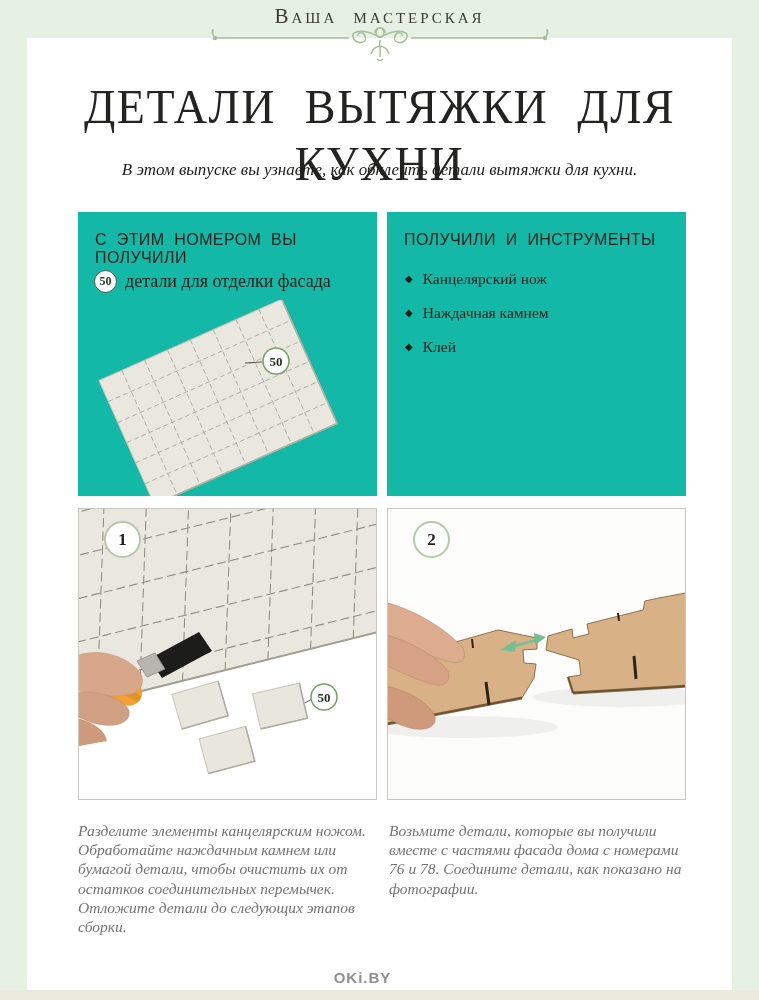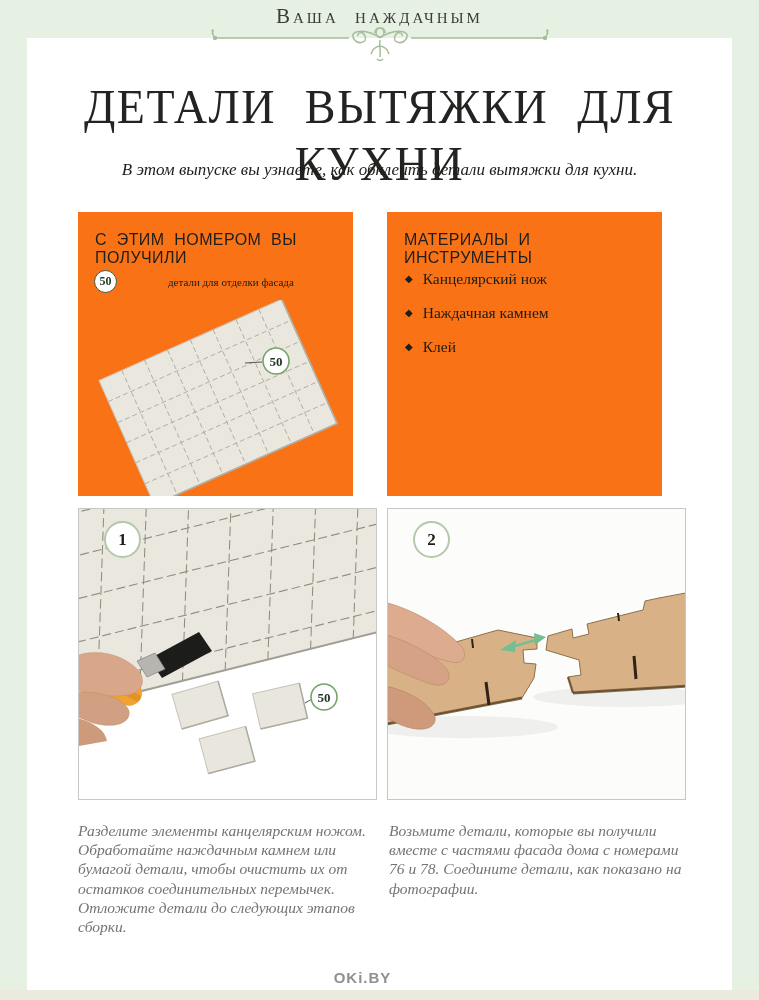--- a/index.html
+++ b/index.html
@@ -35,43 +35,43 @@
     transform: scaleY(1.06);
   }
   .article-lead {
     position: absolute; top: 160px; left: 0; width: 759px;
     text-align: center;
     font-style: italic; font-size: 17px;
     color: #1d1d1b;
   }
   .info-box {
     position: absolute; top: 212px;
-    width: 275px; height: 284px;
-    background: #f97316;
+    width: 299px; height: 284px;
+    background: #14b8a6;
   }
   #supplies-box { left: 78px; }
   #materials-box { left: 387px; }
   .box-header {
     font-family: "Liberation Sans", sans-serif;
     font-size: 16px; letter-spacing: 0.4px; word-spacing: 5px;
     color: #1e1e1c;
     padding: 19px 10px 0 17px;
   }
   .supply-item {
     position: absolute; left: 16px; top: 58px;
     display: flex; align-items: center; gap: 8px;
   }
   .badge {
     width: 21px; height: 21px; border-radius: 50%;
     background: #fff; border: 1.5px solid #3f5747;
     display: flex; align-items: center; justify-content: center;
     font-weight: bold; font-size: 12px; color: #23402e;
     flex: 0 0 auto;
   }
-  .supply-label { font-size: 11px; color: #1c1c1a; margin-left: 43px; }
+  .supply-label { font-size: 18px; color: #1c1c1a; }
   .supply-photo { position: absolute; left: 0; top: 88px; }
   .materials-list { position: absolute; left: 18px; top: 58px; }
   .material-item {
     display: flex; gap: 10px; align-items: baseline;
     font-size: 15.5px; color: #1c1c1a;
     margin-bottom: 16px;
   }
   .bullet { font-size: 10px; color: #1e1e1c; position: relative; top: -2px; }
   .step-box {
     position: absolute; top: 508px;
@@ -109,21 +109,21 @@
     width: 759px; height: 10px;
     background: #eaeadf;
   }
   svg text { font-family: "Liberation Serif", serif; }
 </style>
 </head>
 <body>
 
 <div class="panel"></div>
 
-<div class="masthead">Ваша наждачным</div>
+<div class="masthead">Ваша мастерская</div>
 
 <svg class="divider" width="344" height="42" viewBox="0 0 344 42">
   <g stroke="#a6bd99" fill="none" stroke-width="1.4">
     <path d="M7,12 H141"></path>
     <path d="M203,12 H337"></path>
   </g>
   <g fill="#a6bd99">
     <circle cx="7" cy="12" r="2.2"></circle>
     <circle cx="337" cy="12" r="2.2"></circle>
     <path d="M7,12 q-5,-4 -3,-9 l2,0.8 q-1.6,4 1,7 z"></path>
@@ -159,21 +159,21 @@
         <path d="M-100,-45 H100 M-100,-22 H100 M-100,0 H100 M-100,22 H100 M-100,45 H100"></path>
       </g>
     </g>
     <line x1="167" y1="63" x2="184" y2="62" stroke="#555" stroke-width="1"></line>
     <circle cx="198" cy="61" r="13" fill="#fff" stroke="#76a468" stroke-width="1.6"></circle>
     <text x="198" y="66" text-anchor="middle" font-size="13" font-weight="bold" fill="#233527">50</text>
   </svg>
 </div>
 
 <div class="info-box" id="materials-box">
-  <div class="box-header">МАТЕРИАЛЫ И ИНСТРУМЕНТЫ</div>
+  <div class="box-header">ПОЛУЧИЛИ И ИНСТРУМЕНТЫ</div>
   <div class="materials-list">
     <div class="material-item">
       <span class="bullet">◆</span>
       <span>Канцелярский нож</span>
     </div>
     <div class="material-item">
       <span class="bullet">◆</span>
       <span>Наждачная камнем</span>
     </div>
     <div class="material-item">

